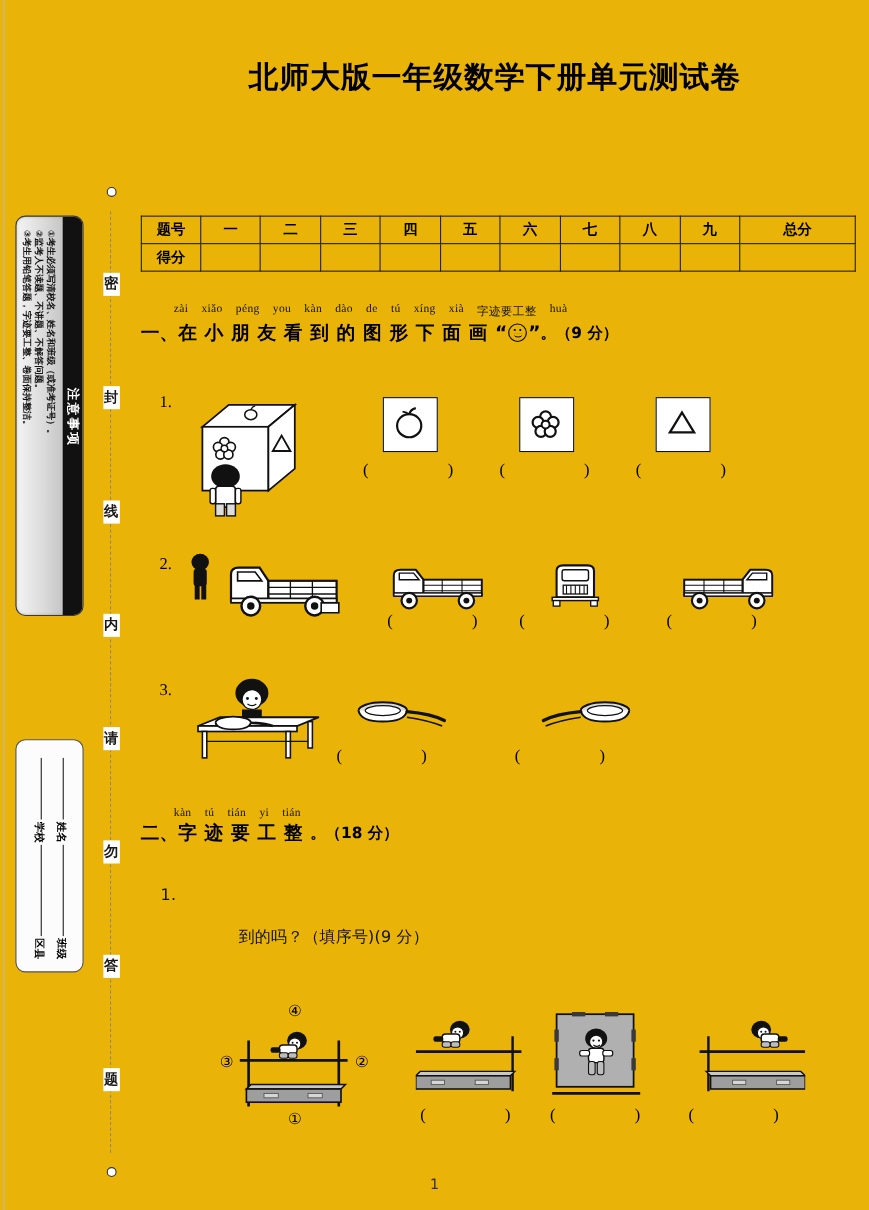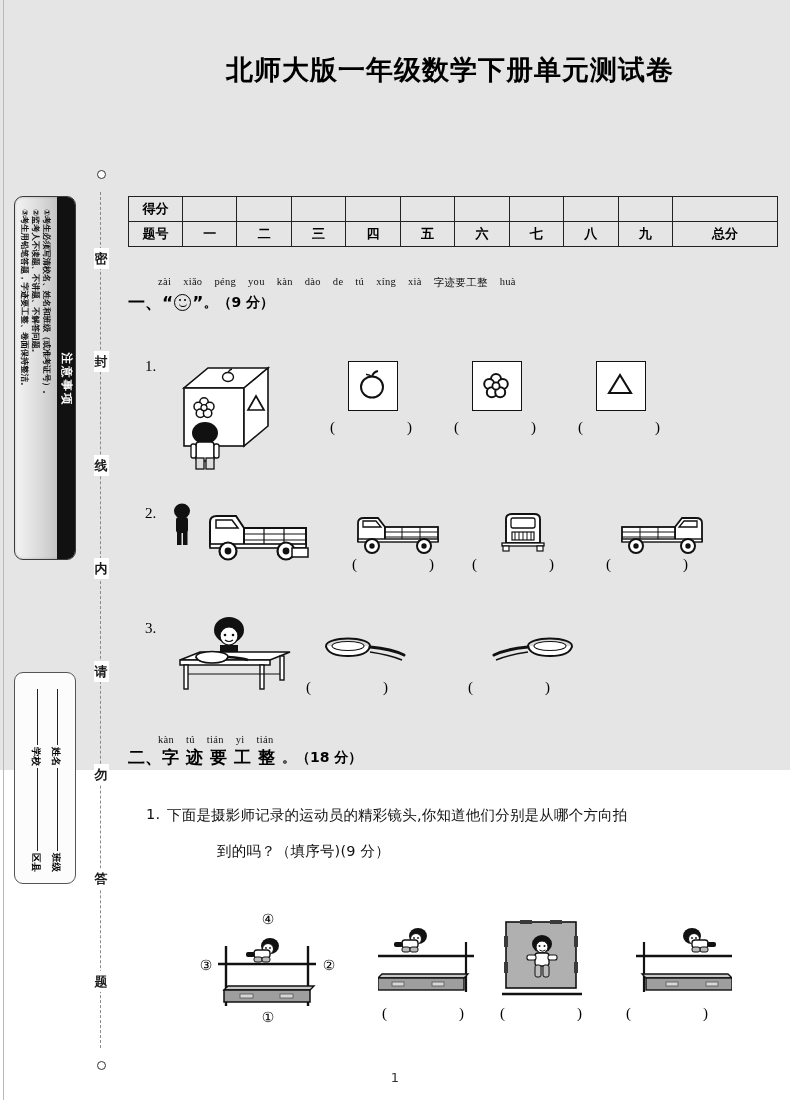--- a/index.html
+++ b/index.html
@@ -5,22 +5,22 @@
   * { box-sizing: border-box; margin: 0; padding: 0; }
   html, body {
     width: 790px; height: 1100px;
     background: #ffffff;
     font-family: "Liberation Serif", "DejaVu Serif", serif;
     color: #000;
     overflow: hidden;
   }
   #page {
     position: relative;
-    width: 790px; height: 770px;
-    background: #e5e5e5;
+    width: 790px; height: 1100px;
+    background: #eab308;
   }
   
   .page-edge {
     position: absolute; left: 3px; top: 0; width: 1px; height: 1100px;
     background: #b9b9b9;
   }
 
   
   .seal-col {
     position: absolute; left: 88px; top: 170px;
@@ -225,44 +225,44 @@
 
 <div id="page">
 
   <div class="page-edge"></div>
 
   <div class="title-main">北师大版一年级数学下册单元测试卷</div>
 
   <table class="score-table">
     <tbody>
         <tr>
-      <td class="head-cell">得分</td>
-      <td></td>
-      <td></td>
-      <td></td>
-      <td></td>
-      <td></td>
-      <td></td>
-      <td></td>
-      <td></td>
-      <td></td>
-      <td></td>
-    </tr>
-    <tr>
       <td class="head-cell">题号</td>
       <td>一</td>
       <td>二</td>
       <td>三</td>
       <td>四</td>
       <td>五</td>
       <td>六</td>
       <td>七</td>
       <td>八</td>
       <td>九</td>
       <td>总分</td>
+    </tr>
+    <tr>
+      <td class="head-cell">得分</td>
+      <td></td>
+      <td></td>
+      <td></td>
+      <td></td>
+      <td></td>
+      <td></td>
+      <td></td>
+      <td></td>
+      <td></td>
+      <td></td>
     </tr>
   </tbody>
     </table>
 
   <div class="seal-col">
     <div class="seal-dash"></div>
     <div class="seal-circle top"></div>
     <div class="seal-chars">
       <div class="seal-char">密</div>
       <div class="seal-char">封</div>
@@ -306,20 +306,21 @@
       <span>dào</span>
       <span>de</span>
       <span>tú</span>
       <span>xíng</span>
       <span>xià</span>
       <span>字迹要工整</span>
       <span>huà</span>
     </div>
     <div class="sec-title">
       <span>一、</span>
+      <span class="ch">在小朋友看到的图形下面画</span>
       <span>“</span>
       <span class="smiley">
           <i></i>
         </span>
       <span>”</span>
       <span class="tail">。（9 分）</span>
     </div>
   </div>
 
   <div class="qnum" style="left:145px; top:358px;">1.</div>
@@ -539,21 +540,20 @@
       <span>tián</span>
     </div>
     <div class="sec-title">
       <span>二、</span>
       <span class="ch">字迹要工整</span>
       <span class="tail">。（18 分）</span>
     </div>
   </div>
 
   <div class="btext" style="left:146px; top:806px;">1.</div>
-  <div class="btext" style="left:167px; top:806px; width:610px;">下面是摄影师记录的运动员的精彩镜头,你知道他们分别是从哪个方向拍</div>
   <div class="btext" style="left:185px; top:842px; width:590px;margin-left:32px;">到的吗？（填序号)(9 分）</div>
 
   <div class="ill" style="left:196px; top:908px;">
     <svg width="145" height="120" viewBox="0 0 145 120">
 
       <line x1="30" y1="38" x2="30" y2="98" stroke="#111" stroke-width="2.4"></line>
       <line x1="112" y1="38" x2="112" y2="98" stroke="#111" stroke-width="2.4"></line>
 
       <line x1="22" y1="56" x2="120" y2="56" stroke="#111" stroke-width="2.6"></line>
 

